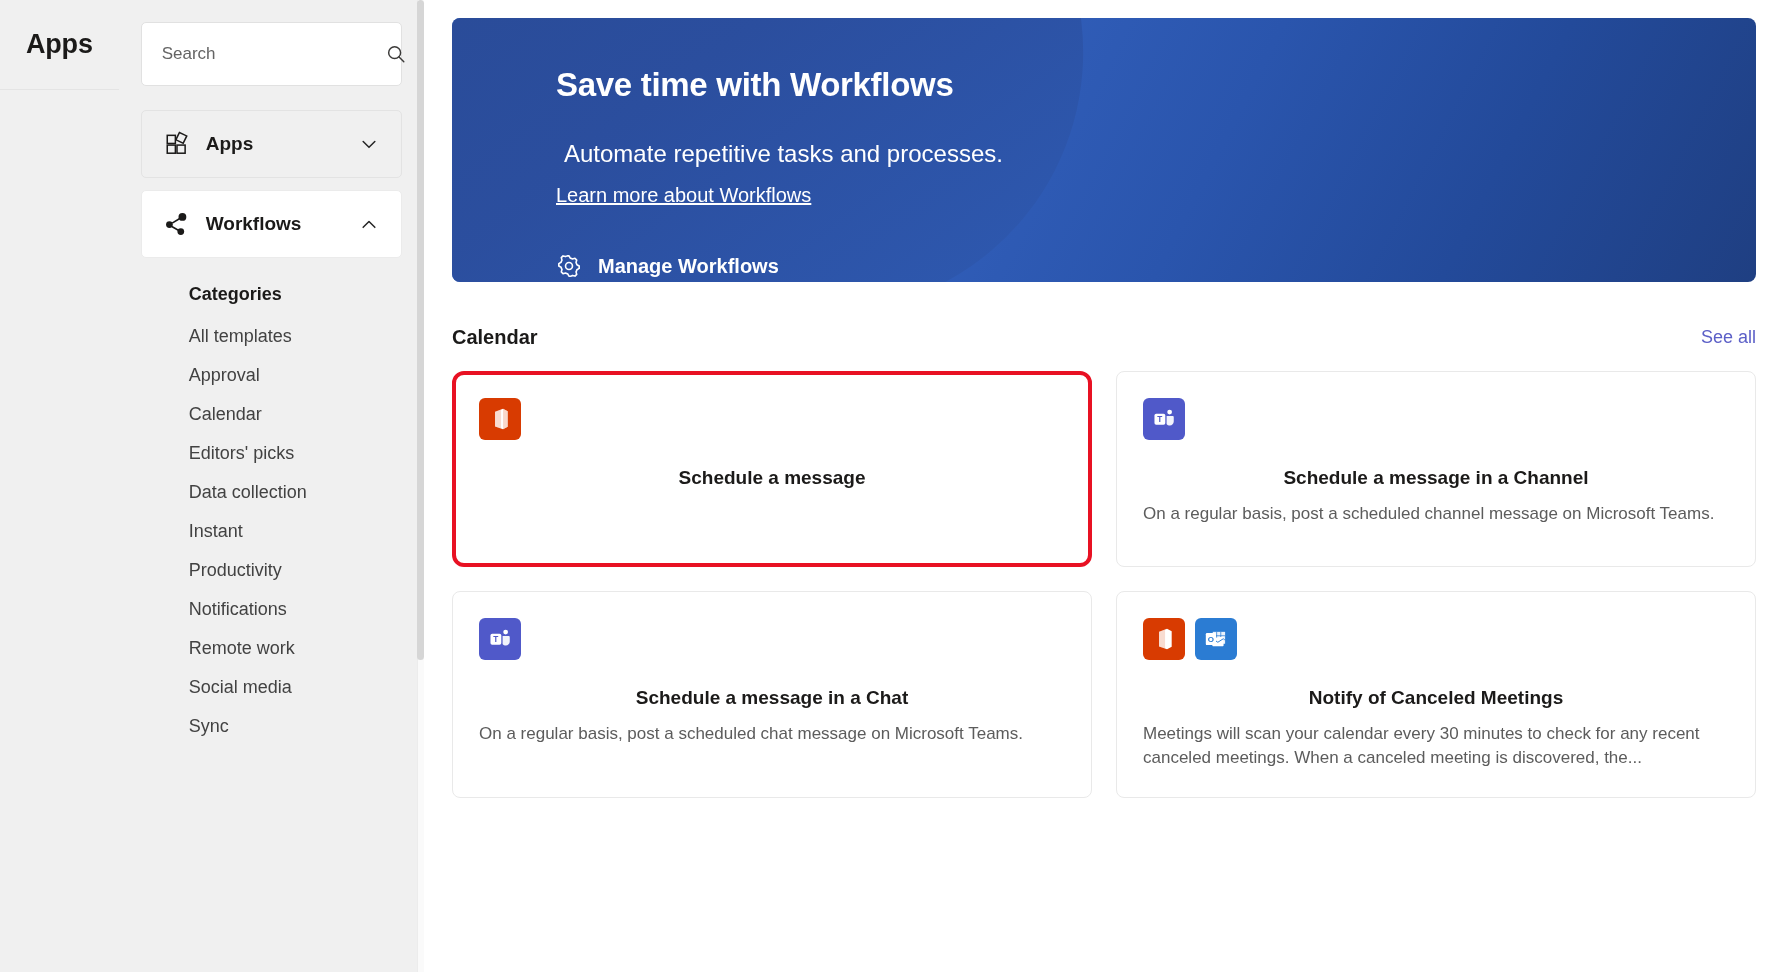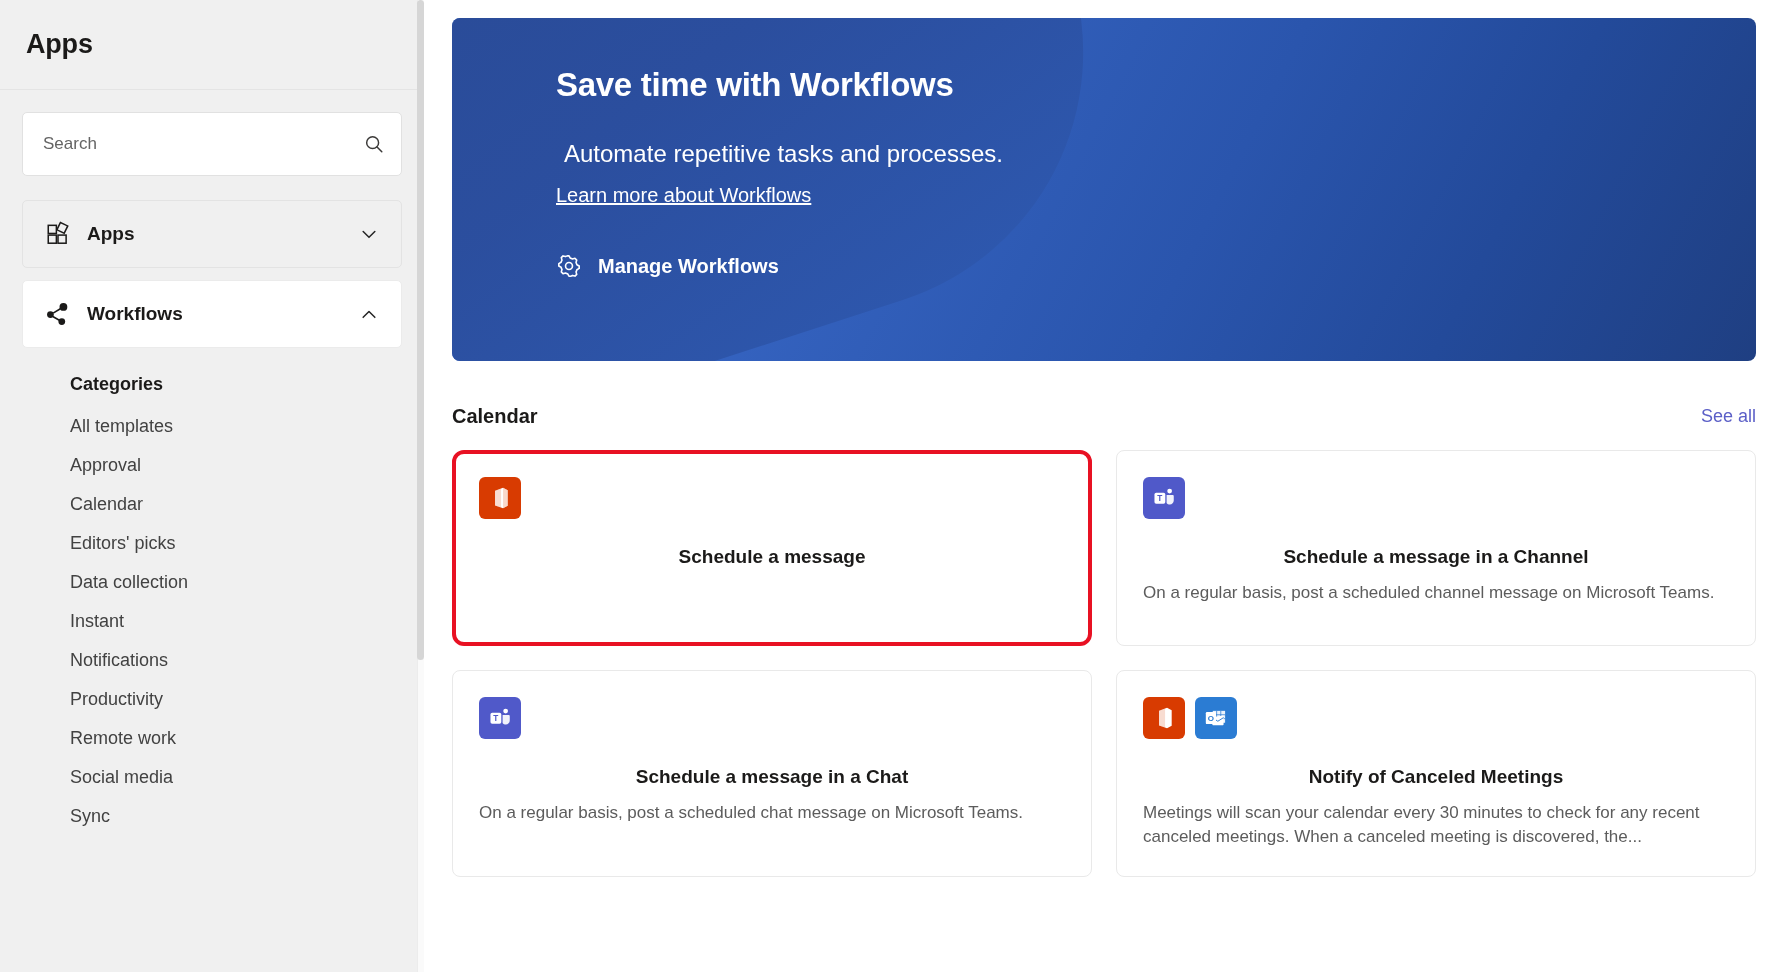--- a/index.html
+++ b/index.html
@@ -17,21 +17,20 @@
   }
 
   
   .sidebar {
     width: 424px;
     height: 972px;
     background: #f0f0f0;
     flex: 0 0 424px;
     position: relative;
     display: flex;
-    flex-direction: column;
   }
   .sidebar-header {
     height: 90px;
     display: flex;
     align-items: center;
     padding: 0 26px;
     border-bottom: 1px solid #e4e4e4;
   }
   .sidebar-title {
     font-size: 27px;
@@ -120,21 +119,21 @@
   .main {
     flex: 1 1 auto;
     height: 972px;
     background: #ffffff;
     padding: 18px 28px 0 28px;
     overflow: hidden;
   }
 
   .banner {
     position: relative;
-    height: 343px;
+    height: 264px;
     border-radius: 8px;
     overflow: hidden;
     background: linear-gradient(117deg, #3b6dc9 0%, #3563c0 28%, #2a55ad 58%, #234a9a 78%, #1f3f82 100%);
     padding: 48px 0 0 104px;
   }
   .banner-swoosh {
     position: absolute;
     left: -240px; top: -170px;
     width: 880px; height: 520px;
     background: linear-gradient(160deg, #27468f 0%, #2a4c9b 50%, #2e59b0 100%);
@@ -288,22 +287,22 @@
 
       <div class="categories-title">Categories</div>
 
       <ul class="category-list">
         <li class="category-item">All templates</li>
         <li class="category-item">Approval</li>
         <li class="category-item">Calendar</li>
         <li class="category-item">Editors' picks</li>
         <li class="category-item">Data collection</li>
         <li class="category-item">Instant</li>
+        <li class="category-item">Productivity</li>
         <li class="category-item">Notifications</li>
-        <li class="category-item">Productivity</li>
         <li class="category-item">Remote work</li>
         <li class="category-item">Social media</li>
         <li class="category-item">Sync</li>
       </ul>
     </div>
 
     <div class="sidebar-scrollbar">
       <div class="sidebar-scroll-thumb"></div>
     </div>
   </div>

